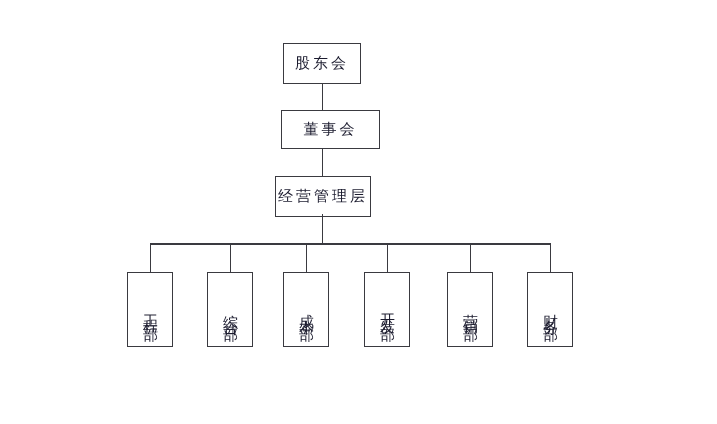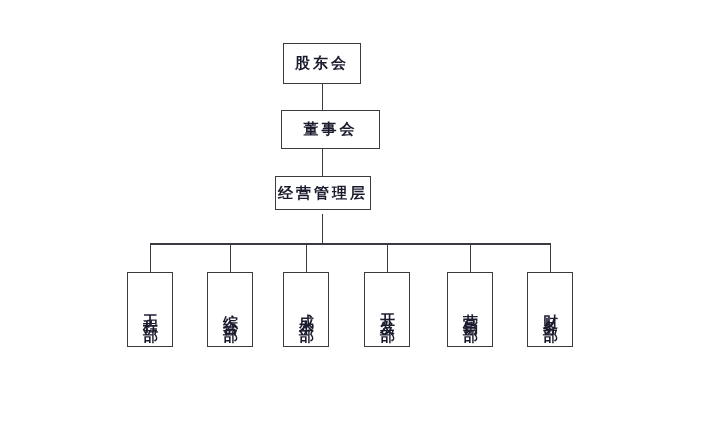--- a/index.html
+++ b/index.html
@@ -22,21 +22,21 @@
     position: absolute;
     box-sizing: border-box;
     border: 1.6px solid #3a3a40;
     background: #ffffff;
     display: flex;
     align-items: center;
     justify-content: center;
     color: #1b1b2e;
     font-family: "DejaVu Serif", "Liberation Serif", serif;
     font-size: 15px;
-    font-weight: 700;
+    font-weight: 400;
     letter-spacing: 2px;
     line-height: 1.25;
     text-align: center;
   }
   .node-box.horizontal {
     letter-spacing: 3px;
     white-space: nowrap;
   }
   .node-box.vertical {
     writing-mode: vertical-rl;
@@ -61,21 +61,21 @@
 <div id="chart-canvas">
 
   <div class="node-box horizontal" style="left:283px; top:43px; width:78px; height:41px;">股东会</div>
 
   <div class="connector v" style="left:321.5px; top:84px; height:26px;"></div>
 
   <div class="node-box horizontal" style="left:281px; top:110px; width:99px; height:39px;">董事会</div>
 
   <div class="connector v" style="left:321.5px; top:149px; height:27px;"></div>
 
-  <div class="node-box horizontal" style="left:275px; top:176px; width:96px; height:34px;">经营管理层</div>
+  <div class="node-box horizontal" style="left:275px; top:176px; width:96px; height:41px;">经营管理层</div>
 
   <div class="connector v" style="left:321.5px; top:214px; height:30px;"></div>
 
   <div class="connector h" style="left:150px; top:243px; width:401px;"></div>
 
   <div class="connector v" style="left:149.5px; top:243px; height:30px;"></div>
   <div class="connector v" style="left:229.5px; top:243px; height:30px;"></div>
   <div class="connector v" style="left:305.5px; top:243px; height:30px;"></div>
   <div class="connector v" style="left:386.5px; top:243px; height:30px;"></div>
   <div class="connector v" style="left:469.5px; top:243px; height:30px;"></div>

